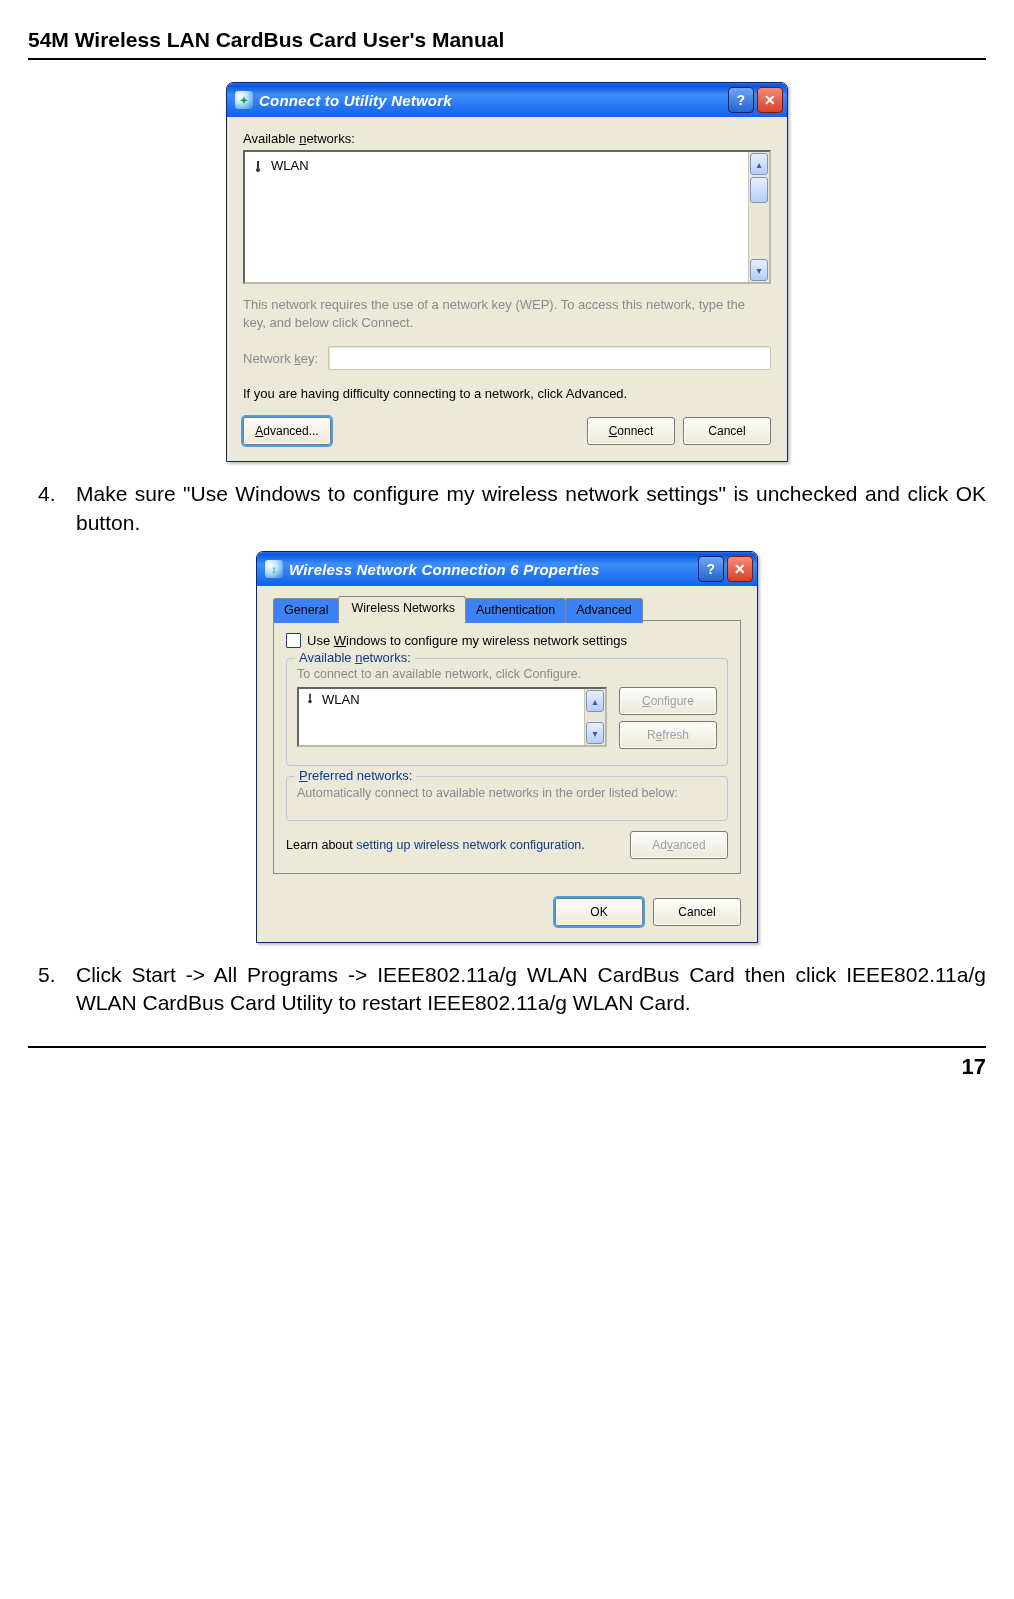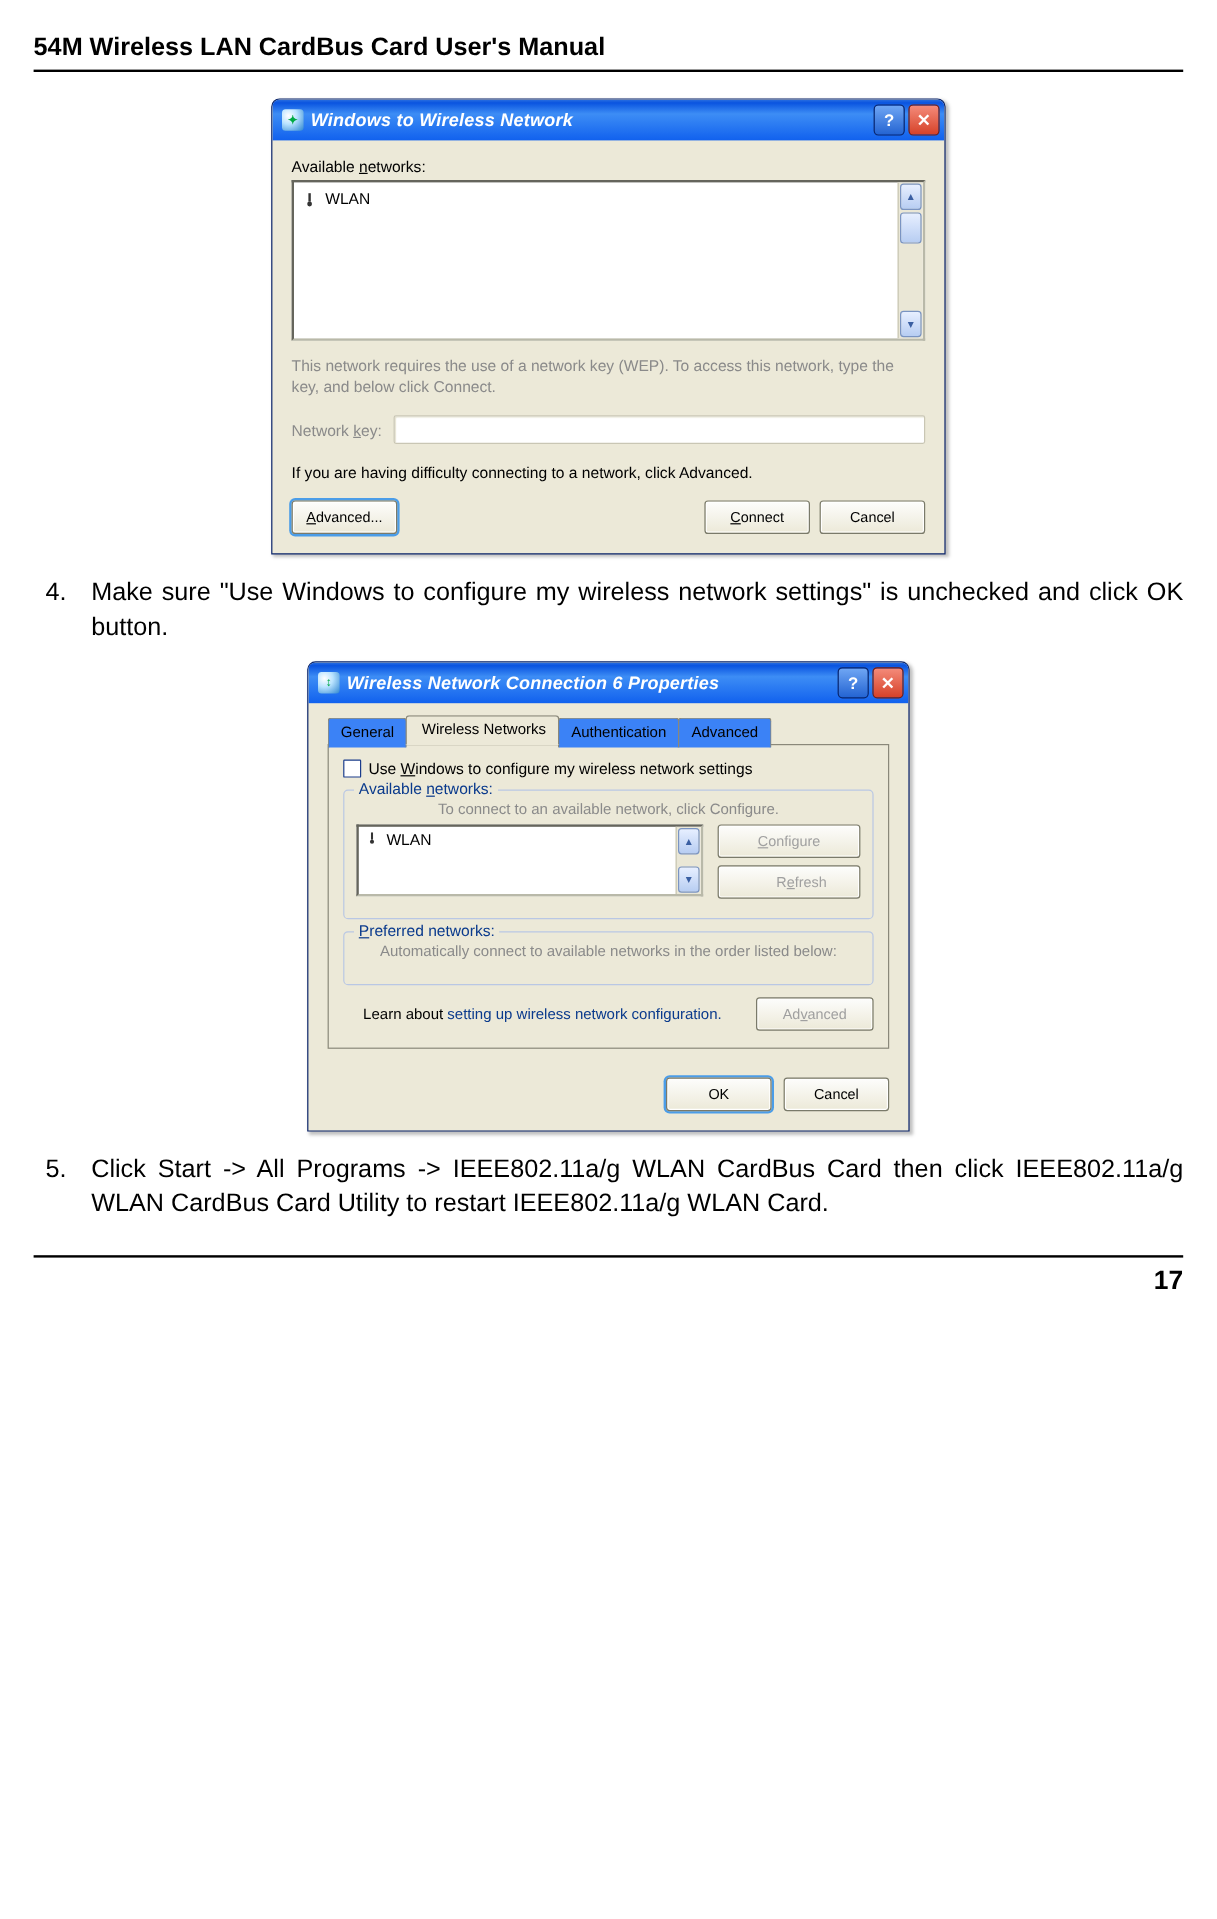--- a/index.html
+++ b/index.html
@@ -201,21 +201,20 @@
     border-bottom: 1px solid #ece9d8;
     top: 0;
     z-index: 2;
     font-weight: normal;
     padding-left: 12px;
   }
   .tab-pane {
     border: 1px solid #8a887a;
     background: #ece9d8;
     padding: 12px 12px 14px 12px;
-    text-align: center;
   }
   .checkbox-row {
     display: flex;
     align-items: center;
     gap: 6px;
     margin-bottom: 10px;
     font-size: 13px;
   }
   .chk {
     width: 13px;
@@ -259,21 +258,21 @@
 </head>
 <body>
 
 <div class="doc-header-title">54M Wireless LAN CardBus Card User's Manual</div>
 <hr class="rule">
 
 <div class="center-block">
 <div class="xp-dialog" style="width:560px;">
   <div class="xp-titlebar">
     <span class="title-icon">✦</span>
-    <span>Windows to Wireless Network</span>
+    <span>Connect to Utility Network</span>
     <div class="xp-title-buttons">
       <div class="xp-title-btn">
             <span>?</span>
           </div>
       <div class="xp-title-btn close">
             <span>✕</span>
           </div>
     </div>
   </div>
   <div class="xp-body">
@@ -368,21 +367,21 @@
             <div class="xp-scroll">
               <div class="arrow">▴</div>
               <div class="track"></div>
               <div class="arrow">▾</div>
             </div>
           </div>
           <div class="btn-col">
             <div class="xp-btn disabled" style="min-width:96px;">
                   <span><span class="underline">C</span>onfigure</span>
                 </div>
-            <div class="xp-btn disabled" style="min-width:96px;padding-left:21px;">
+            <div class="xp-btn disabled" style="min-width:96px;">
                   <span>R<span class="underline">e</span>fresh</span>
                 </div>
           </div>
         </div>
       </div>
 
       <div class="fieldset">
         <div class="legend"><span class="underline">P</span>referred networks:</div>
         <div class="grey-text" style="font-size:12.5px; margin-bottom:6px; line-height:1.35;">Automatically connect to available networks in the order listed below:</div>
       </div>

